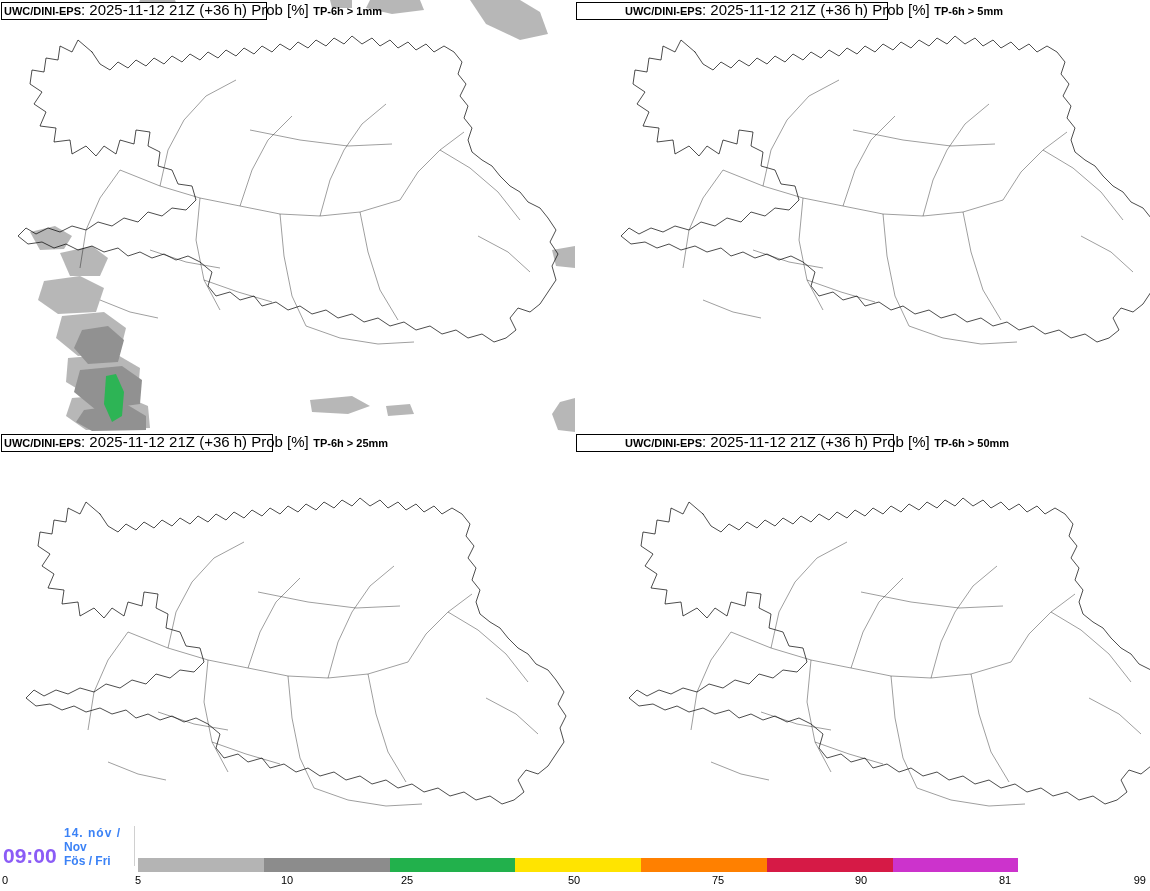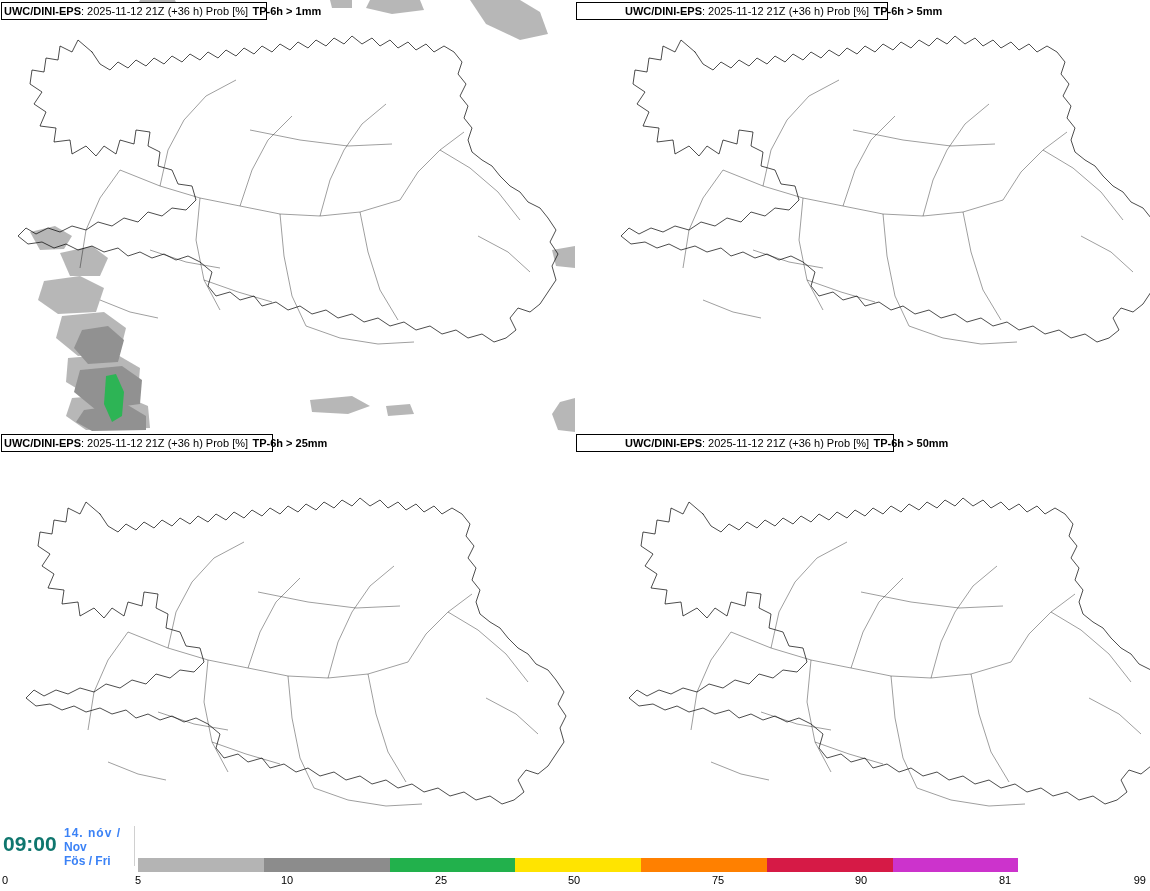--- a/index.html
+++ b/index.html
@@ -57,21 +57,21 @@
   }
   .panel.p0 .title-box, .panel.p2 .title-box { left: 1px; }
   .panel.p1 .title-box, .panel.p3 .title-box { left: 1px; padding-left: 48px; }
 
   .t-model {
     font-size: 11px;
     font-weight: bold;
     color: #000;
   }
   .t-run {
-    font-size: 11px;
+    font-size: 15px;
     color: #000;
   }
   .t-param {
     font-size: 11px;
     font-weight: bold;
     color: #000;
   }
 
   
   .time-box {
@@ -81,24 +81,24 @@
     width: 134px;
     height: 40px;
     background: #ffffff;
     border-right: 1px solid #d0d0d0;
     z-index: 20;
     overflow: hidden;
   }
   .time-clock {
     position: absolute;
     left: 3px;
-    top: 6px;
+    top: 18px;
     font-size: 21px;
     font-weight: bold;
-    color: #0f766e;
+    color: #8b5cf6;
     letter-spacing: 0px;
   }
   .time-date {
     position: absolute;
     left: 64px;
     top: 0px;
     font-size: 12px;
     font-weight: bold;
     color: #3b82f6;
     line-height: 14px;
@@ -422,20 +422,20 @@
       <div class="cb-seg" style="background: rgb(255, 228, 0);"></div>
       <div class="cb-seg" style="background: rgb(255, 128, 0);"></div>
       <div class="cb-seg" style="background: rgb(214, 26, 70);"></div>
       <div class="cb-seg" style="background: rgb(204, 51, 204);"></div>
       <div class="cb-seg" style="background: rgb(255, 255, 255);"></div>
     </div>
   <div class="cb-label zero">0</div>
   <div id="cb-ticks">
       <div class="cb-label" style="left: 138px;">5</div>
       <div class="cb-label" style="left: 287px;">10</div>
-      <div class="cb-label" style="left: 441px;">25</div>
+      <div class="cb-label" style="left: 407px;">25</div>
       <div class="cb-label" style="left: 574px;">50</div>
       <div class="cb-label" style="left: 718px; text-align: center;">75</div>
       <div class="cb-label" style="left: 861px; text-align: right;">90</div>
       <div class="cb-label" style="left: 1005px;">81</div>
       <div class="cb-label last" style="left: 1146px;">99</div>
     </div>
 </div>
 
 </body></html>

